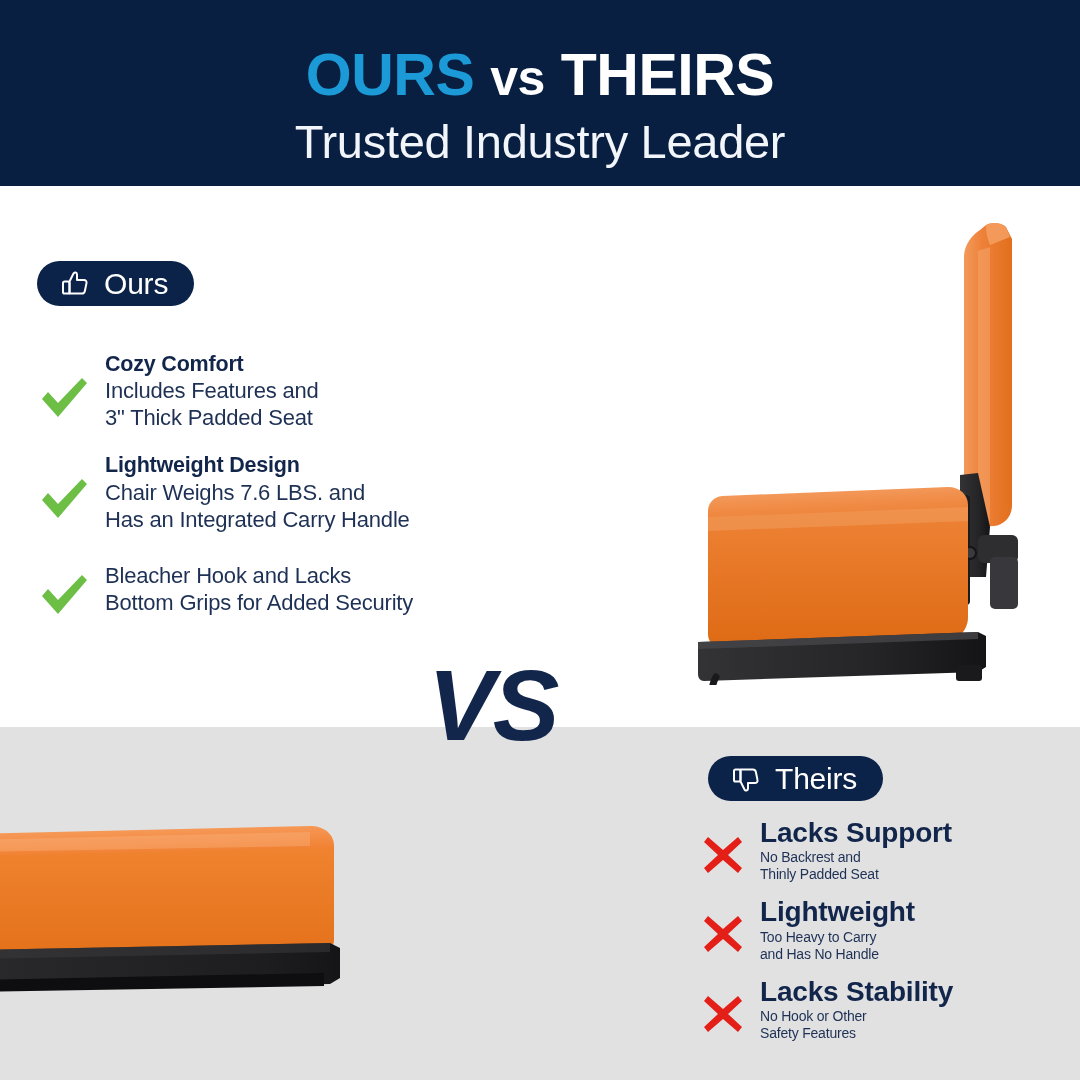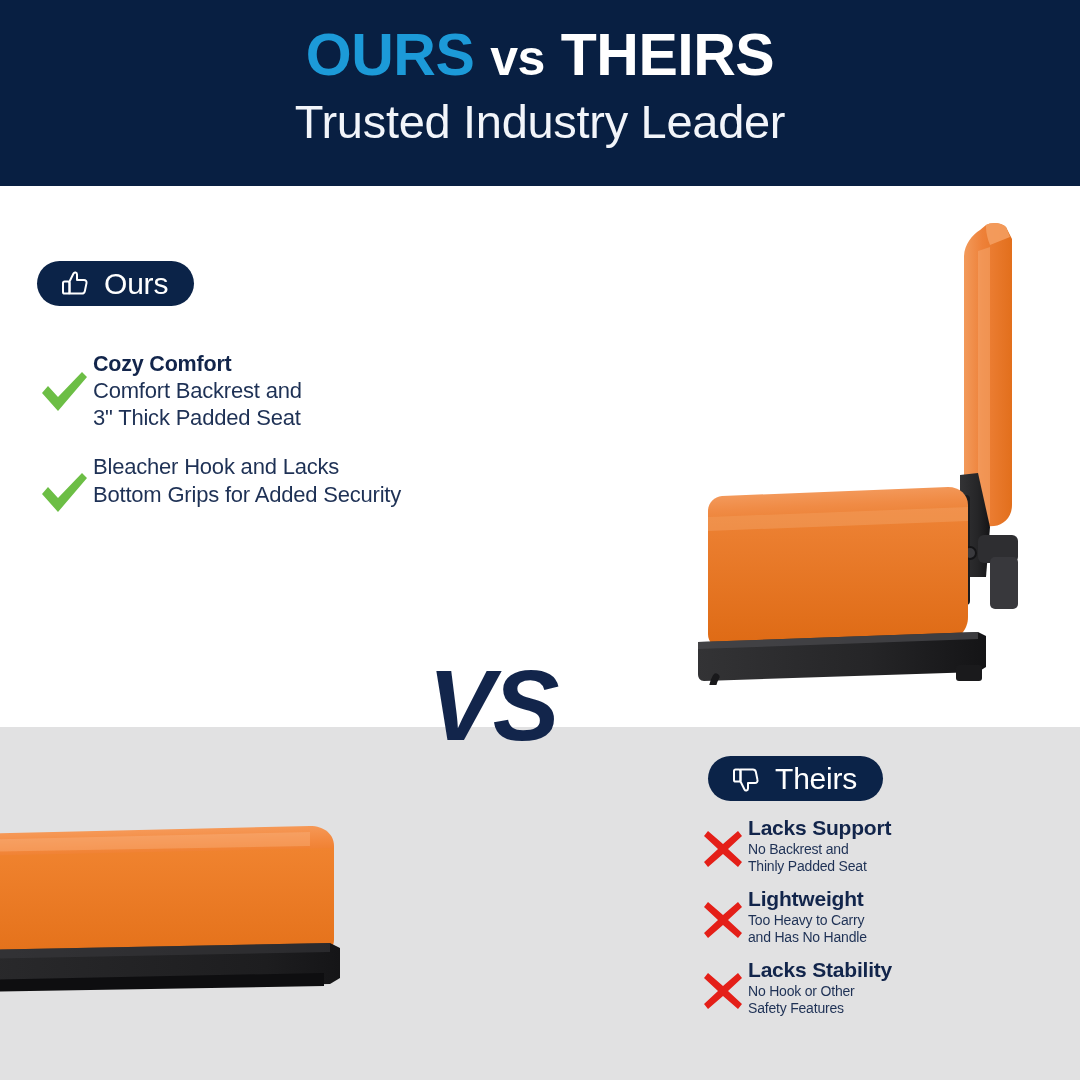--- a/index.html
+++ b/index.html
@@ -14,21 +14,21 @@
     width:1080px; height:1080px;
     background:#ffffff;
   }
 
   
   .header {
     position:absolute; left:0; top:0;
     width:1080px; height:186px;
     background:#081F42;
     display:flex; flex-direction:column;
-    align-items:center; justify-content:flex-start;
+    align-items:center; justify-content:center;
     padding-top:26px;
   }
   .headline {
     font-size:59px;
     font-weight:bold;
     letter-spacing:-0.5px;
     line-height:1.0;
     white-space:nowrap;
   }
   .headline .ours { color:#1C9AD8; }
@@ -72,22 +72,22 @@
   .pill-ours  { left:37px;  top:261px; }
   .pill-theirs{ left:708px; top:756px; }
 
   
   .feature-list { position:absolute; }
   .list-ours   { left:37px;  top:352px;  width:470px; }
   .list-theirs { left:700px; top:816px;  width:380px; }
 
   .feature-row {
     display:flex;
-    align-items:flex-start;
-    gap:2px;
+    align-items:center;
+    gap:14px;
   }
   .list-ours .feature-row   { margin-bottom:22px; }
   .list-theirs .feature-row { margin-bottom:12px; }
 
   .mark {
     flex:0 0 auto;
     width:54px; height:54px;
     margin-top:14px;
   }
   .list-theirs .mark { width:46px; height:46px; margin-top:10px; }
@@ -102,21 +102,21 @@
     white-space:nowrap;
   }
   .feature-line {
     color:#1E3155;
     font-weight:400;
     font-size:22px;
     line-height:1.23;
     letter-spacing:-0.2px;
     white-space:nowrap;
   }
-  .list-theirs .feature-title { font-size:21px; }
+  .list-theirs .feature-title { font-size:28px; }
   .list-theirs .feature-line  { font-size:14px; }
 
   
   .vs-big {
     position:absolute;
     left:428px; top:655px;
     font-size:100px;
     font-weight:bold;
     font-style:italic;
     color:#12254B;
@@ -204,25 +204,35 @@
   </div>
 
   <div class="feature-list list-ours">
 
     <div class="feature-row">
       <svg class="mark" viewBox="0 0 54 54">
         <path d="M5,27 L11,20 L21,31 L45,6 L50,11 L21,45 Z" fill="#6CBE45"></path>
       </svg>
       <div class="feature-text">
         <div class="feature-title">Cozy Comfort</div>
-        <div class="feature-line">Comfort Backrest and</div>
+        <div class="feature-line">Includes Features and</div>
         <div class="feature-line">3" Thick Padded Seat</div>
       </div>
     </div>
 
+    <div class="feature-row">
+      <svg class="mark" viewBox="0 0 54 54">
+        <path d="M5,27 L11,20 L21,31 L45,6 L50,11 L21,45 Z" fill="#6CBE45"></path>
+      </svg>
+      <div class="feature-text">
+        <div class="feature-title">Lightweight Design</div>
+        <div class="feature-line">Chair Weighs 7.6 LBS. and</div>
+        <div class="feature-line">Has an Integrated Carry Handle</div>
+      </div>
+    </div>
 
     <div class="feature-row">
       <svg class="mark" viewBox="0 0 54 54">
         <path d="M5,27 L11,20 L21,31 L45,6 L50,11 L21,45 Z" fill="#6CBE45"></path>
       </svg>
       <div class="feature-text">
         <div class="feature-line">Bleacher Hook and Lacks</div>
         <div class="feature-line">Bottom Grips for Added Security</div>
       </div>
     </div>

